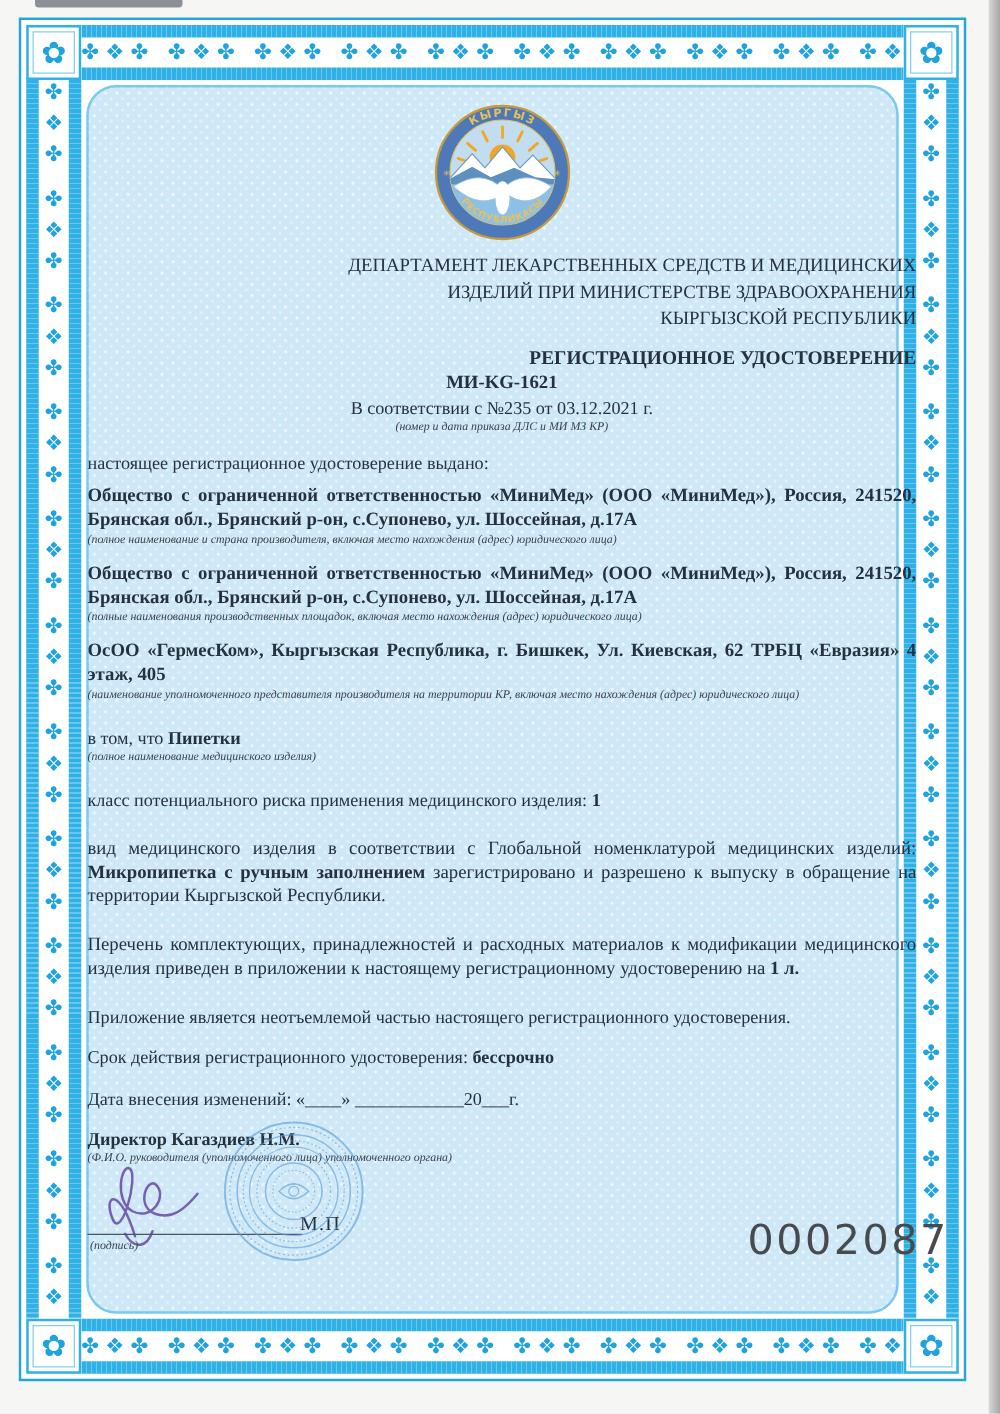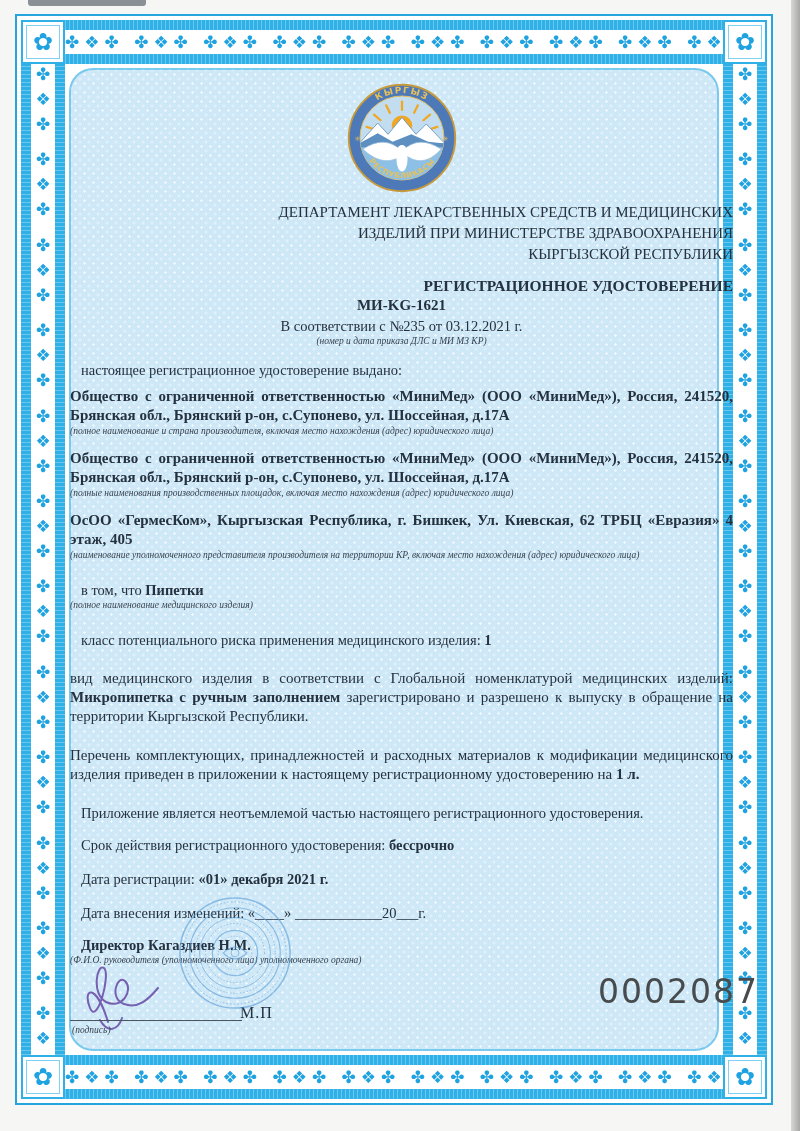--- a/index.html
+++ b/index.html
@@ -48,21 +48,21 @@
     background-size:9px 9px,9px 9px;background-position:0 0,4.5px 4.5px;}
   
   .content{position:absolute;left:70px;top:80px;width:663px;}
   .emblem-wrap{text-align:center;margin:2px 0 4px 0;}
   .hdr{ text-align:right;font-weight:normal;font-size:15px;line-height:21px;}
   .title{text-align:right;font-weight:bold;font-size:15.5px;margin-top:11px;line-height:20px;}
   .cert-no{text-align:center;font-weight:bold;font-size:15px;line-height:19px;}
   .accordance{text-align:center;font-size:14.5px;line-height:18px;margin-top:2px;}
   .caption{font-style:italic;font-size:9.5px;line-height:12px;color:#37424e;}
   .caption.center{text-align:center;}
-  .line{font-size:14.5px;line-height:18px;padding-left:11px;}
+  .line{font-size:14.5px;line-height:18px;}
   .para{font-size:15px;line-height:19px;text-align:justify;}
   .bold{font-weight:bold;}
   .mt8{margin-top:8px;} .mt10{margin-top:20px;} .mt12{margin-top:12px;}
   .mt14{margin-top:14px;} .mt16{margin-top:16px;}
   .sig-block{position:relative;height:78px;margin-top:12px;}
   .sig-line{position:absolute;left:0;top:42px;width:172px;border-bottom:1.5px solid #4a545e;}
   .sig-caption{position:absolute;left:2px;top:46px;}
   .mp{position:absolute;left:170px;top:26px;font-size:16px;letter-spacing:1px;}
   .sig-svg{position:absolute;left:8px;top:-18px;}
   .stamp{position:absolute;left:176px;top:894px;width:118px;height:118px;opacity:.62;}
@@ -171,23 +171,20 @@
   <div class="para mt10">
     <span>Перечень комплектующих, принадлежностей и расходных материалов к модификации медицинского изделия приведен в приложении к настоящему регистрационному удостоверению на </span><span class="bold">1 л.</span>
   </div>
 
   <div class="line mt10">Приложение является неотъемлемой частью настоящего регистрационного удостоверения.</div>
 
   <div class="line mt14">
     <span>Срок действия регистрационного удостоверения: </span><span class="bold">бессрочно</span>
   </div>
 
-  <div class="line mt16">
-    <span>Дата регистрации: </span><span class="bold">«01» декабря 2021 г.</span>
-  </div>
 
   <div class="line mt16">
     <span>Дата внесения изменений: </span><span>«____» ____________20___г.</span>
   </div>
 
   <div class="line bold mt14">Директор Кагаздиев Н.М.</div>
   <div class="caption">(Ф.И.О. руководителя (уполномоченного лица) уполномоченного органа)</div>
 
   <div class="sig-block">
     <svg class="sig-svg" width="120" height="82" viewBox="0 0 120 82">

